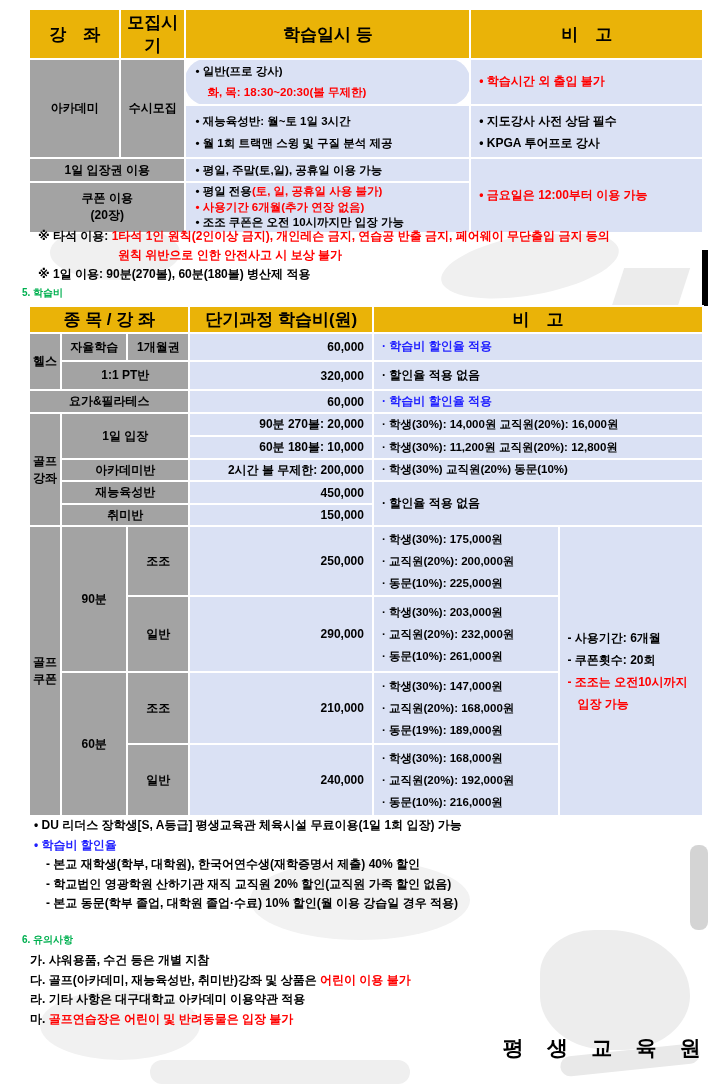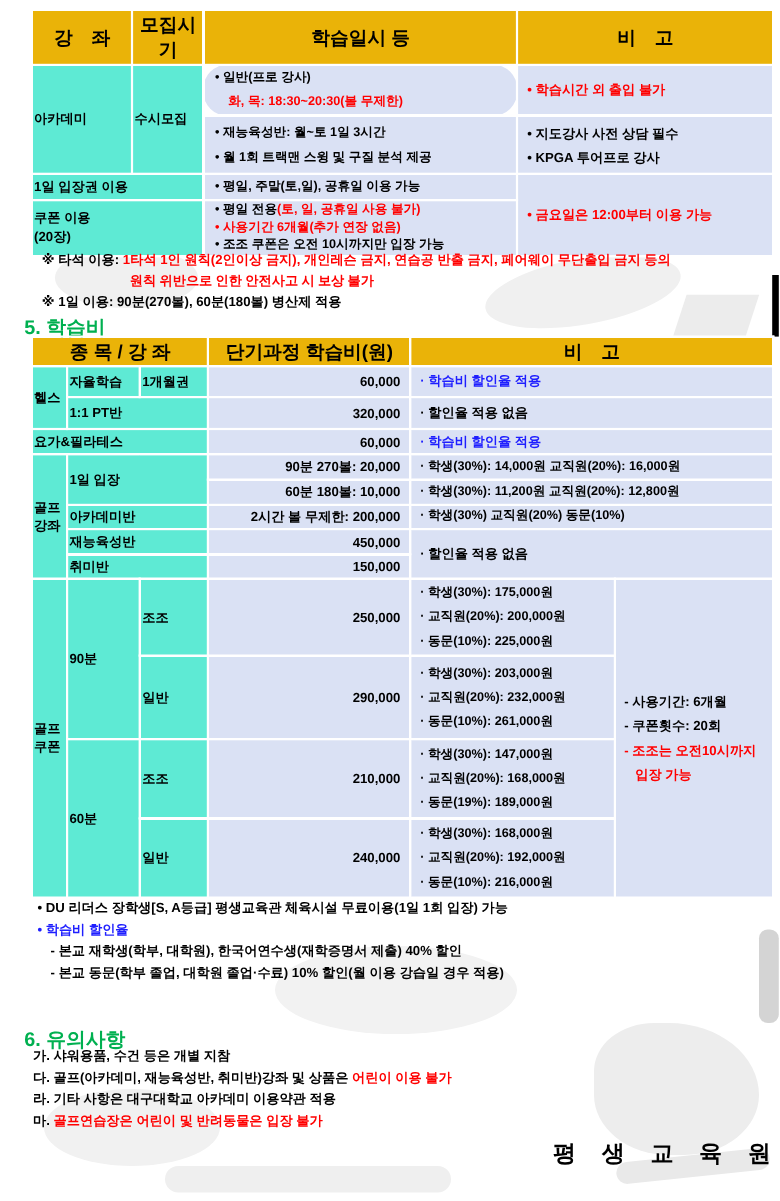--- a/index.html
+++ b/index.html
@@ -4,34 +4,34 @@
 <style>
   html,body{margin:0;padding:0;background:#fff;}
   .page{position:relative;width:709px;height:1092px;background:#fff;overflow:hidden;
         font-family:"Liberation Sans","DejaVu Sans",sans-serif;font-weight:bold;color:#000;}
   
   .wm{position:absolute;pointer-events:none;}
   
   table{border-collapse:collapse;table-layout:fixed;}
   td{border:2px solid #fff;overflow:hidden;}
   .hdr{background:#eab308;text-align:center;font-size:17px;}
-  .lbl{background:#5eead4;font-size:12px;margin-left:34px;}
+  .lbl{background:#a3a3a3;text-align:center;font-size:12px;margin-left:34px;}
   .cell{background:#DAE1F4;font-size:11.5px;}
   .sched{padding-left:9px;white-space:nowrap;line-height:16px;}
   .note{padding-left:8px;white-space:nowrap;line-height:15.5px;}
   .price{text-align:right;padding-right:8px;font-size:12px;white-space:nowrap;}
   .red{color:#FF0000;}
   .blue{color:#1F1FFF;}
   .indent{margin-left:12px;}
   .t1 .sched{line-height:17px;}
   .t1 .tall{line-height:21px;border-radius:21px;}
   
   .block{position:absolute;font-size:12px;line-height:19px;white-space:nowrap;}
-  .hang2{padding-left:80px;font-family:Liberation Serif, serif;}
-  .sec-title{position:absolute;color:#00B050;font-size:18px;}
+  .hang2{padding-left:80px;}
+  .sec-title{position:absolute;color:#00B050;font-size:10px;}
   .footer-title{position:absolute;width:100%;text-align:right;
       font-family:"Liberation Serif","DejaVu Serif",serif;font-size:21px;letter-spacing:9px;padding-left:45px;}
 </style>
 </head>
 <body>
 
 <div class="page">
 
   <div class="wm" style="left:702px;top:250px;width:6px;height:56px;background:#000;"></div>
   <div class="wm" style="left:618px;top:268px;width:66px;height:38px;background:#ececec;transform:skewX(-18deg);"></div>
@@ -211,20 +211,21 @@
         <div>· 동문(10%): 216,000원</div>
       </td>
     </tr>
   </tbody>
     </table>
 
   <div class="block" style="left:34px;top:816px;line-height:19.5px">
     <div>• DU 리더스 장학생[S, A등급] 평생교육관 체육시설 무료이용(1일 1회 입장) 가능</div>
     <div class="blue">• 학습비 할인율</div>
     <div style="padding-left:12px">- 본교 재학생(학부, 대학원), 한국어연수생(재학증명서 제출) 40% 할인</div>
+    <div style="padding-left:12px">- 학교법인 영광학원 산하기관 재직 교직원 20% 할인(교직원 가족 할인 없음)</div>
     <div style="padding-left:12px">- 본교 동문(학부 졸업, 대학원 졸업·수료) 10% 할인(월 이용 강습일 경우 적용)</div>
   </div>
 
   <div class="sec-title" style="left:22px;top:933px">6. 유의사항</div>
   <div class="block" style="left:30px;top:951px;line-height:19.5px">
     <div>가. 샤워용품, 수건 등은 개별 지참</div>
     <div><span>다. 골프(아카데미, 재능육성반, 취미반)강좌 및 상품은 </span><span class="red">어린이 이용 불가</span></div>
     <div>라. 기타 사항은 대구대학교 아카데미 이용약관 적용</div>
     <div><span>마. </span><span class="red">골프연습장은 어린이 및 반려동물은 입장 불가</span></div>
   </div>

